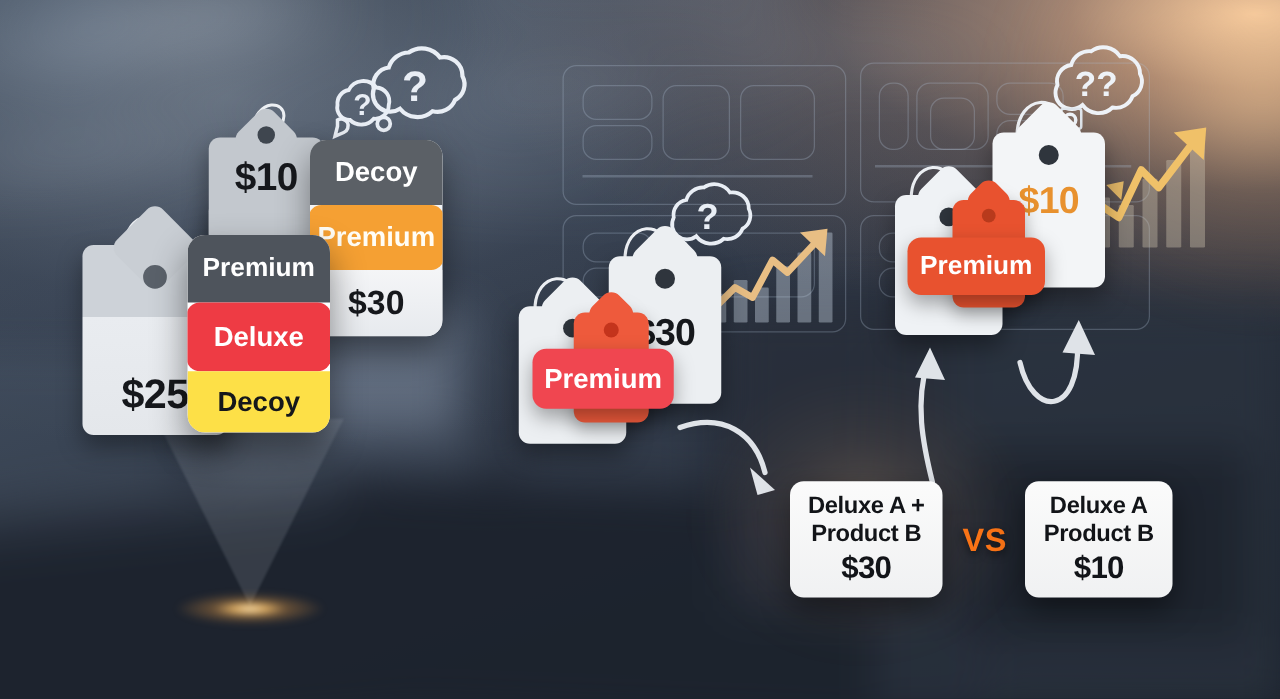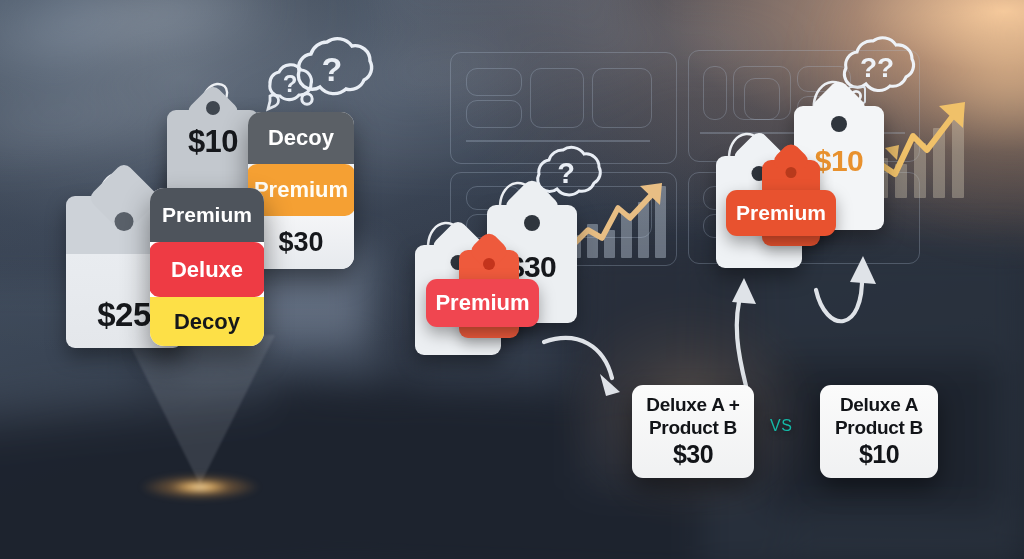--- a/index.html
+++ b/index.html
@@ -123,21 +123,21 @@
   .ccard{
     position:absolute;border-radius:11px;
     background:linear-gradient(180deg,#fbfbfb 0%,#f0f1f2 100%);
     box-shadow:0 10px 24px rgba(0,0,0,.45);
     display:flex;flex-direction:column;align-items:center;justify-content:center;
     color:#121418;text-align:center;
   }
   .ccard .l1,.ccard .l2{font-size:19px;font-weight:700;line-height:1.16;letter-spacing:-.3px;}
   .ccard .amt{font-size:25px;font-weight:700;margin-top:1px;letter-spacing:-.6px;}
   .vs{
-    position:absolute;color:#14b8a6;font-weight:400;font-size:16px;
+    position:absolute;color:#f97316;font-weight:700;font-size:26px;
     text-shadow:0 2px 7px rgba(0,0,0,.6);letter-spacing:.5px;
   }
 
   
   .warrow{position:absolute;pointer-events:none;}
   .warrow svg{display:block;overflow:visible;}
 </style>
 </head>
 <body>
 

